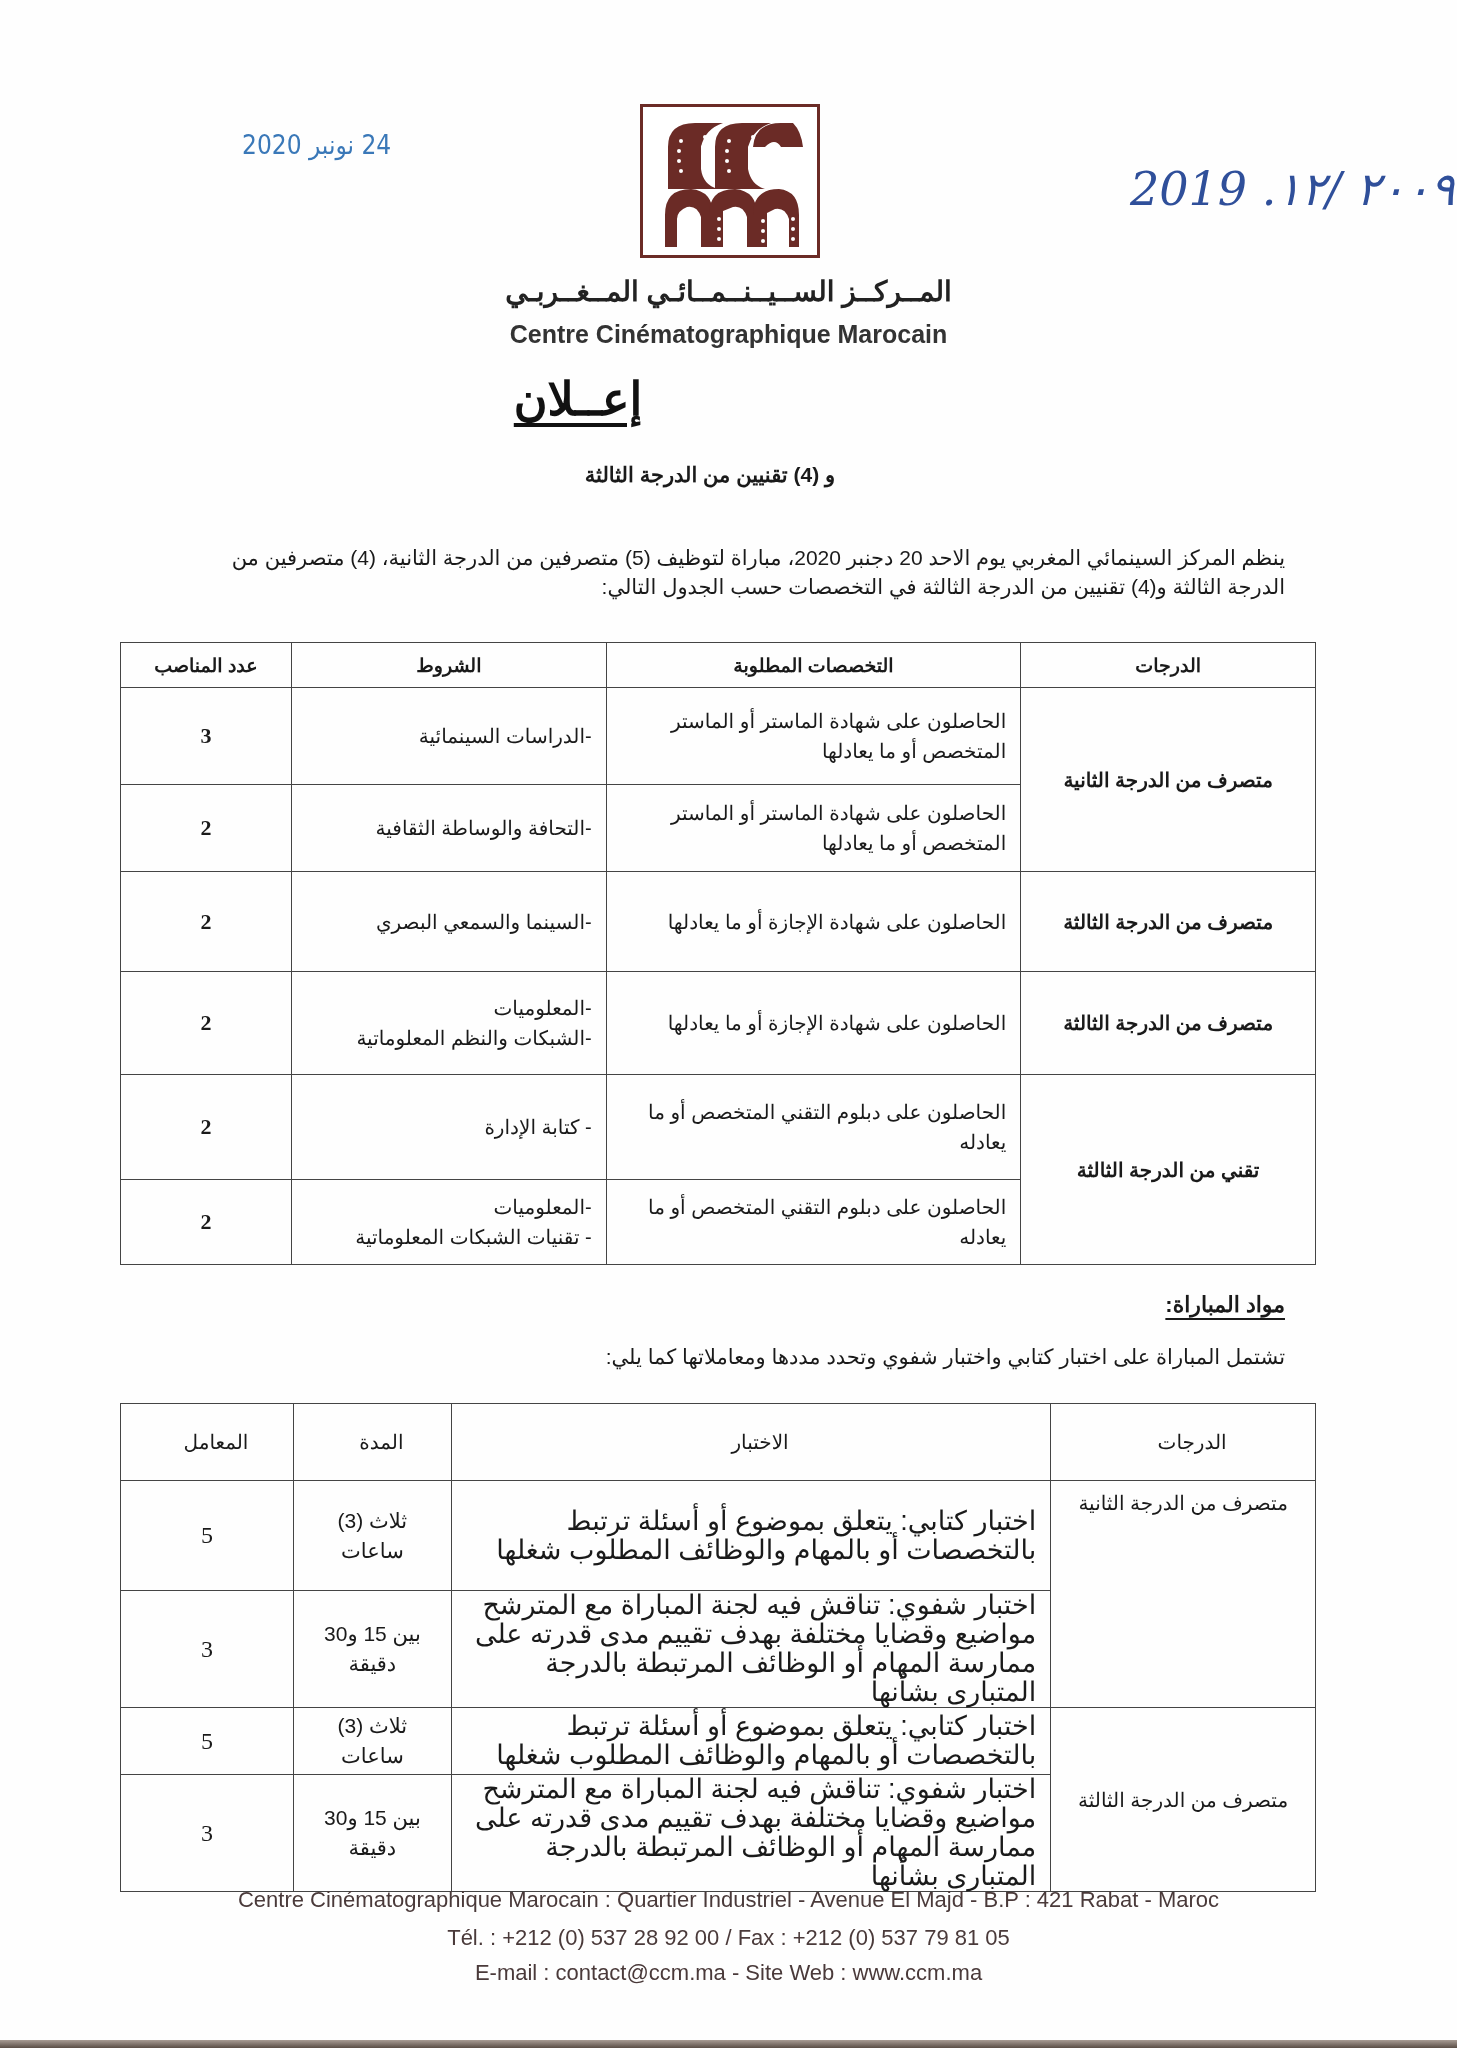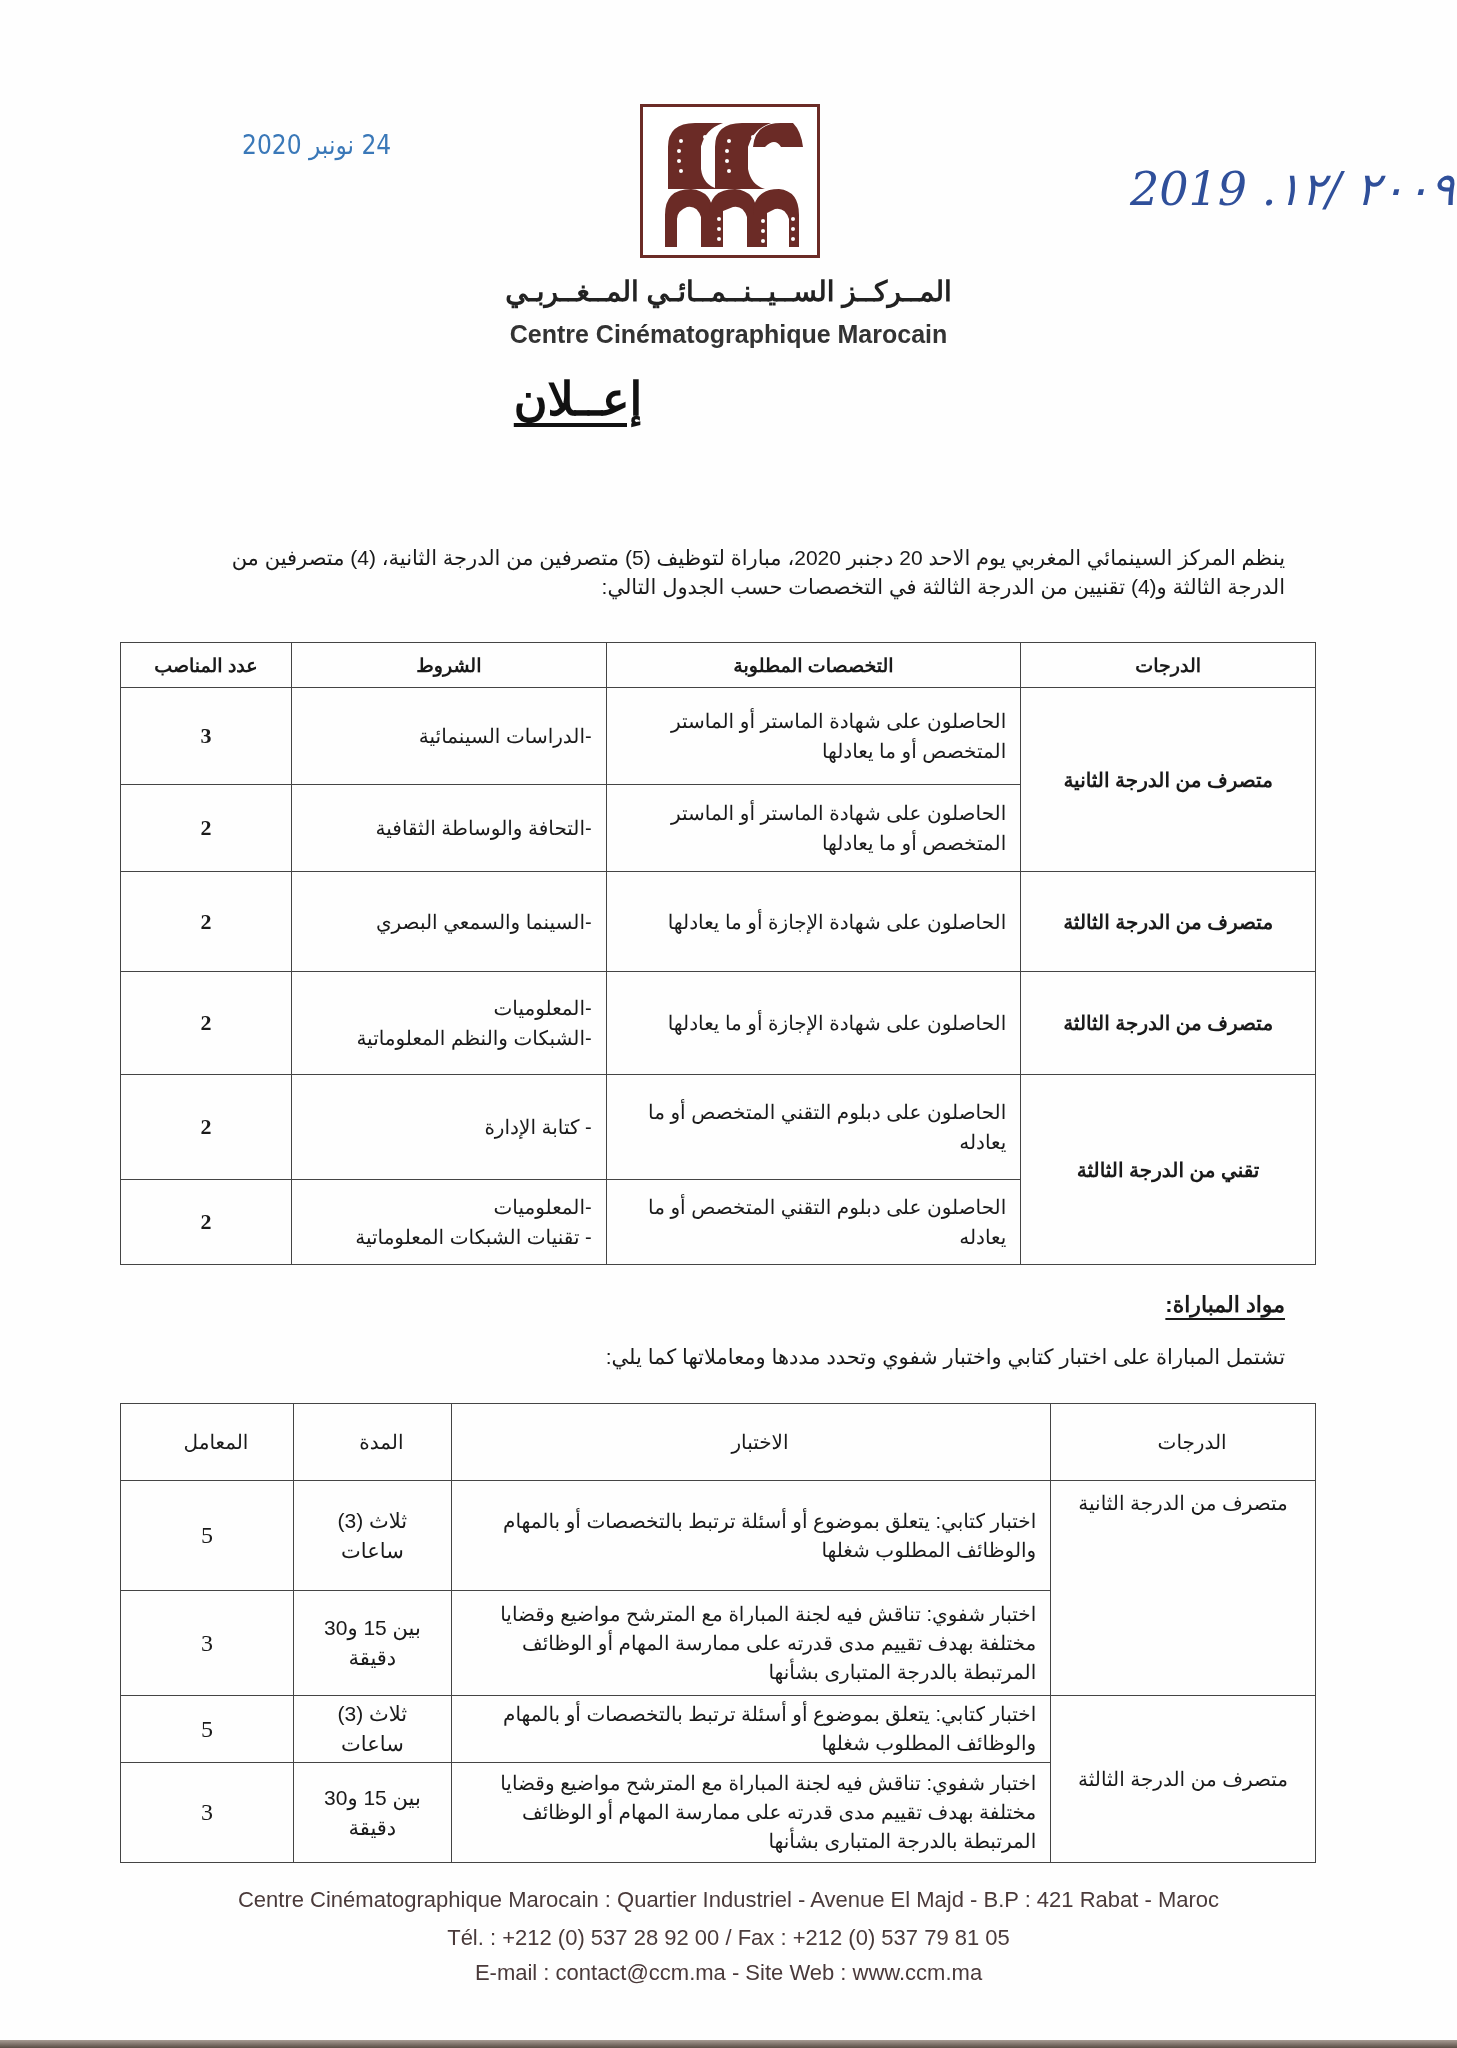--- a/index.html
+++ b/index.html
@@ -51,21 +51,21 @@
     left: 900px; width: 385px; top: 1292px; text-align: right; direction: rtl; font-size: 22px; font-weight: bold;
     text-decoration: underline; text-underline-offset: 6px;
   }
   .sec-intro {
     left: 400px; width: 885px; top: 1345px; text-align: right; direction: rtl; font-size: 21px;
   }
   #t2 { left: 120px; top: 1403px; width: 1196px; }
   #t2 th { height: 76px; text-align: center; font-weight: normal; font-size: 20px; padding-left: 32px; }
   #t2 td.grade { text-align: center; vertical-align: top; padding-top: 10px; font-size: 20px; }
   #t2 td.grade.mid { vertical-align: middle; padding-top: 0; }
-  #t2 td.test { text-align: right; line-height: 29px; font-size: 20px; }
+  #t2 td.test { text-align: right; line-height: 29px; font-size: 27px; }
   #t2 td.dur { text-align: center; line-height: 30px; font-size: 21px; }
   #t2 td.coef { text-align: center; font-family: "Liberation Serif", serif; font-size: 24px; }
   .footer {
     left: 0; width: 1457px; text-align: center; color: #4a3a3a; font-size: 22px;
   }
   .bottom-bar { left: 0; width: 1457px; top: 2040px; height: 8px; background: linear-gradient(#a89c94, #5a4e46); }
 </style>
 </head>
 <body>
 
@@ -109,20 +109,21 @@
         <circle cx="150" cy="132" r="2"></circle>
     </g>
   </svg>
 </div>
 
 <div class="abs org-ar">المــركــز الســيــنــمــائـي المــغــربـي</div>
 <div class="abs org-fr">Centre Cinématographique Marocain</div>
 <div class="abs title-ar">إعــلان</div>
 
 <div class="abs subject">
+  <span class="l2">و (4) تقنيين من الدرجة الثالثة</span>
 </div>
 
 <div class="abs intro">ينظم المركز السينمائي المغربي يوم الاحد 20 دجنبر 2020، مباراة لتوظيف (5) متصرفين من الدرجة الثانية، (4) متصرفين من الدرجة الثالثة و(4) تقنيين من الدرجة الثالثة في التخصصات حسب الجدول التالي:</div>
 
 <table id="t1">
   <colgroup>
     <col style="width:295px">
       <col style="width:415px">
       <col style="width:315px">
       <col style="width:171px">

